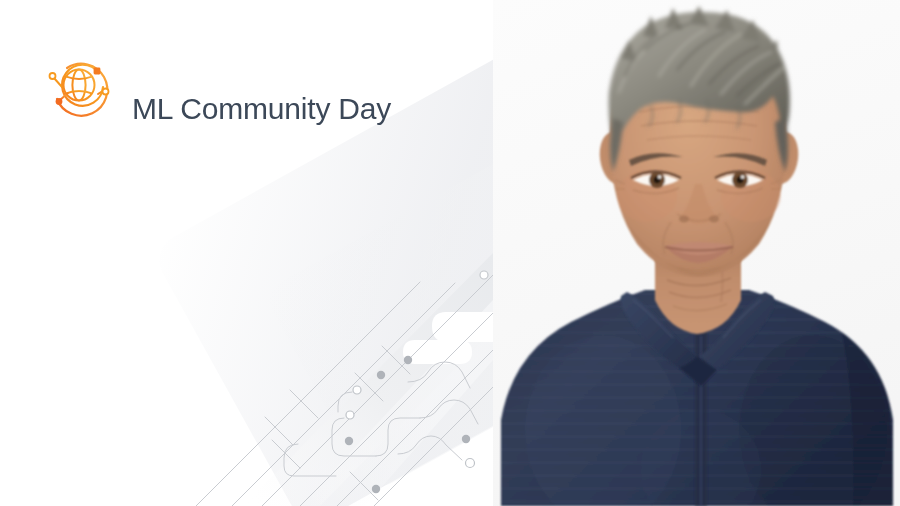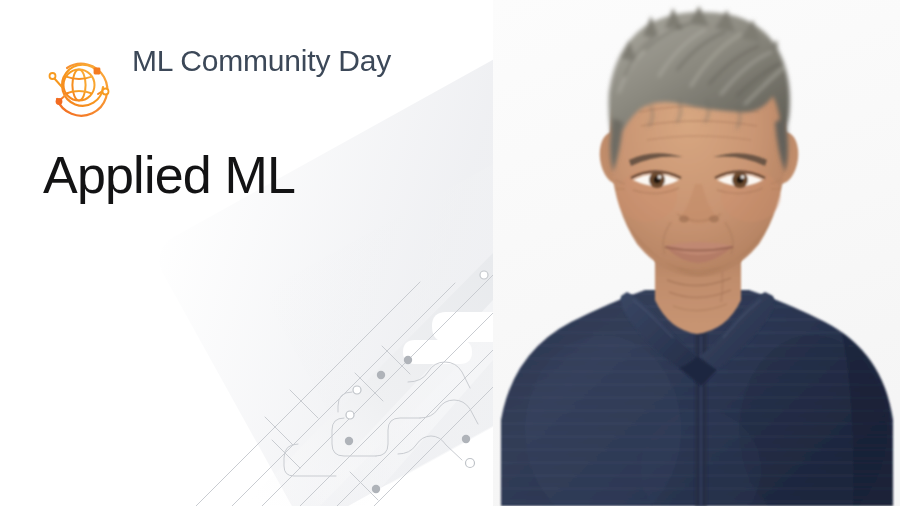--- a/index.html
+++ b/index.html
@@ -47,21 +47,21 @@
 
   #circuit-art {
     position:absolute; left:0; top:0;
     width:493px; height:506px;
     pointer-events:none;
   }
 
   
   #logo-block {
     position:absolute; left:40px; top:46px;
-    display:flex; align-items:flex-start; gap:14px;
+    display:flex; align-items:flex-end; gap:14px;
   }
   #logo-mark { width:78px; height:78px; display:block; }
   #logo-wordmark {
     font-size:30px;
     letter-spacing:-0.2px;
     color:#3C4858;
     font-weight:400;
     white-space:nowrap;
     line-height:1;
   }
@@ -189,21 +189,20 @@
           <ellipse cx="39" cy="39" rx="6.6" ry="15.5"></ellipse>
           <line x1="23.5" y1="39" x2="54.5" y2="39"></line>
           <path d="M 26.3 30.6 Q 39 35.2 51.7 30.6"></path>
           <path d="M 26.3 47.4 Q 39 42.8 51.7 47.4"></path>
           <line x1="39" y1="23.5" x2="39" y2="54.5"></line>
         </g>
       </svg>
       <div id="logo-wordmark">ML Community Day</div>
     </div>
 
-    <h1 id="talk-title">Applied ML</h1>
   </div>
 
   <div id="photo-panel">
     <svg id="portrait" viewBox="0 0 407 506">
       <defs>
         <linearGradient id="bgGrad" x1="0" y1="0" x2="0.3" y2="1">
           <stop offset="0%" stop-color="#FCFCFC"></stop>
           <stop offset="60%" stop-color="#F8F8F8"></stop>
           <stop offset="100%" stop-color="#F5F5F5"></stop>
         </linearGradient>

